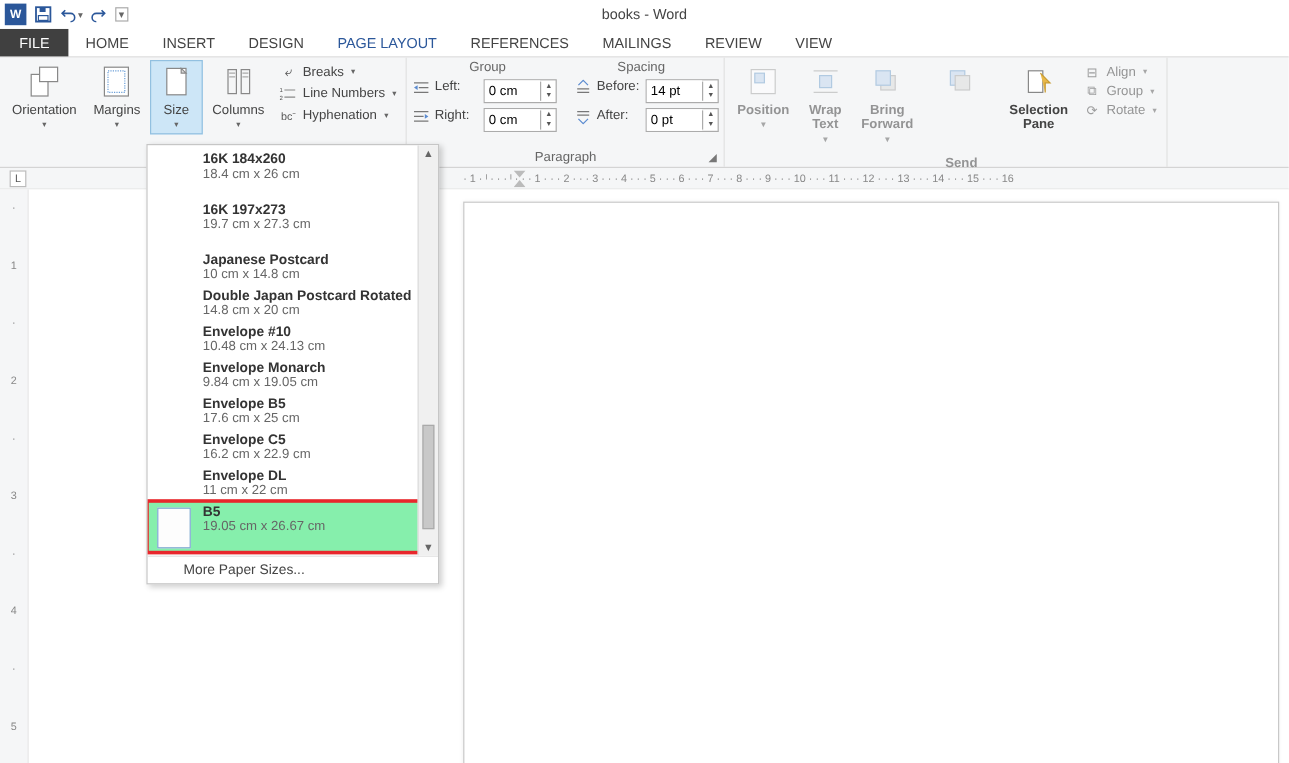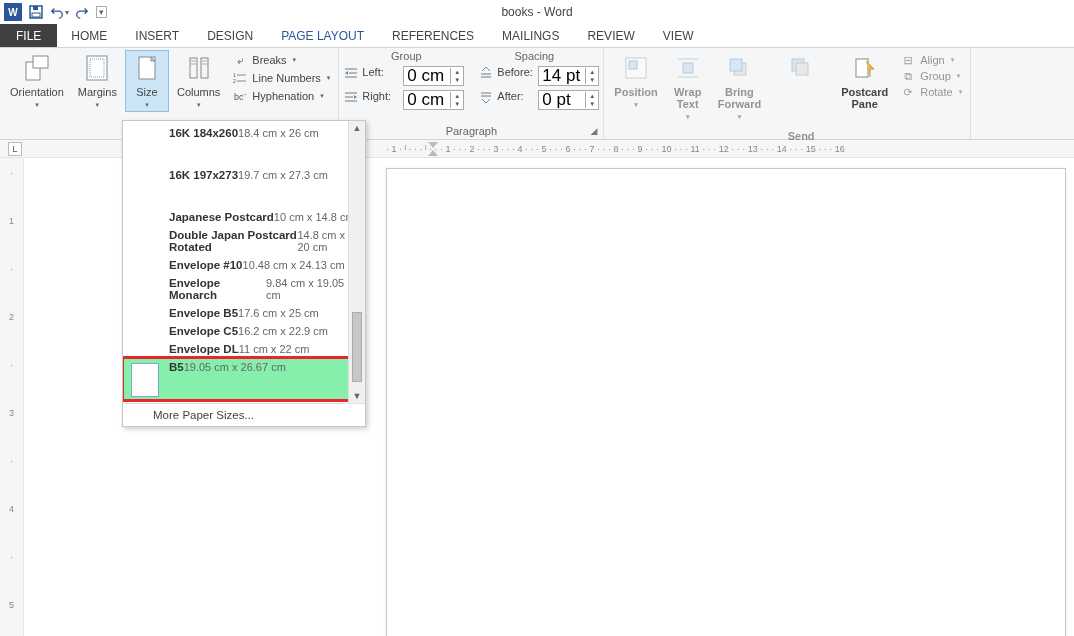--- a/index.html
+++ b/index.html
@@ -38,21 +38,21 @@
 .small-btn .mini-icon { width: 16px; height: 14px; display: flex; align-items: center; justify-content: center; color: #555;}
 .small-btn .caret { font-size: 7px; color: #666; margin-left: 2px; }
 
 .indent-spacing { display: flex; flex-direction: column; }
 .is-headers { display: flex; }
 .is-headers .hdr { font-size: 11px; color: #666; text-align: center; }
 .is-row { display: flex; align-items: flex-start; gap: 3px; margin-top: 2px; }
 .is-row .lbl { font-size: 11px; color: #444; width: 38px; }
 .is-row .mini-icon { width: 16px; height: 14px; }
 .spinbox { display: flex; align-items: center; border: 1px solid #ababab; background: #fff; height: 20px; }
-.spinbox input { border: none; width: 46px; padding: 0 3px; font-size: 17px; height: 18px; outline: none; }
+.spinbox input { border: none; width: 46px; padding: 0 3px; font-size: 11px; height: 18px; outline: none; }
 .spinbox .spins { display: flex; flex-direction: column; border-left: 1px solid #ababab; }
 .spinbox .spins span { font-size: 6px; line-height: 8px; width: 12px; text-align: center; cursor: pointer; color: #555; }
 
 .arrange-big { display: flex; gap: 2px; font-weight: bold; }
 .arrange-small { display: flex; flex-direction: column; gap: 0; padding-top: 2px; }
 
 
 .ruler-h { height: 18px; background: #f5f6f7; position: relative; border-bottom: 1px solid #e5e5e5; font-size: 9px; color: #777; display: flex; align-items: center; padding-left: 386px; }
 .ruler-h .tab-sel { position: absolute; left: 8px; top: 2px; width: 14px; height: 14px; border: 1px solid #bbb; background: #fff; font-size: 9px; display:flex; align-items:center; justify-content:center; color:#555;}
 .ruler-h .marks { display: flex; gap: 0; font-size:9px; white-space: pre; color:#888;}
@@ -62,21 +62,21 @@
 .doc-area { position: absolute; top: 158px; left: 0; right: 0; bottom: 0; background: #fff; display: flex; }
 .ruler-v { width: 24px; background: #f5f6f7; border-right: 1px solid #e5e5e5; display: flex; flex-direction: column; align-items: center; padding-top: 10px; font-size: 9px; color: #888; gap: 38px; }
 .page-canvas { flex: 1; background: #fff; position: relative; }
 .page { position: absolute; left: 362px; top: 10px; width: 680px; height: 800px; background: #fff; border: 1px solid #c8c8c8; box-shadow: 0 0 4px rgba(0,0,0,.08); }
 
 
 .size-dropdown { position: absolute; left: 122px; top: 120px; width: 244px; background: #fff; border: 1px solid #c6c6c6; box-shadow: 2px 2px 5px rgba(0,0,0,.2); z-index: 100; }
 .size-dropdown .dd-body { max-height: 448px; overflow: hidden; position: relative; padding: 3px 0; }
 .size-item { display: flex; gap: 10px; padding: 3px 8px 3px 8px; cursor: pointer; align-items: flex-start; }
 .size-item .thumb { width: 28px; height: 34px; border: 1px solid #bbb; background: #fdfdfd; flex-shrink: 0; margin-top: 2px; }
-.size-item .txt { display: flex; flex-direction: row; }
+.size-item .txt { display: flex; flex-direction: column; }
 .size-item .name { font-size: 11.5px; color: #333; font-weight: 600; }
 .size-item .dim { font-size: 11px; color: #666; }
 .size-item.highlighted { background: #86efac; outline: 3px solid #e8272c; outline-offset: -1px; }
 .size-item.highlighted .thumb { border-color: #7ba7d0; }
 .dd-footer { border-top: 1px solid #e1e1e1; padding: 5px 10px 5px 30px; font-size: 11.5px; color: #444; cursor: pointer; }
 .dd-scroll { position: absolute; right: 0; top: 0; bottom: 0; width: 17px; background: #f0f0f0; border-left: 1px solid #ddd; display:flex; flex-direction:column; justify-content:space-between; align-items:center; }
 .dd-scroll .arrow { font-size: 9px; color: #666; padding: 2px 0; cursor: pointer; }
 .dd-scroll .thumb-bar { position:absolute; top: 16px; bottom:16px; right:3px; width:10px; }
 .dd-scroll .thumb-bar .t { position:absolute; left:0; right:0; top:70%; height:28%; background:#c8c8c8; border:1px solid #aaa;}
 
@@ -341,21 +341,21 @@
             </span>
         </div>
         <div class="big-btn">
           <span class="icon-box">
               <svg width="26" height="26" viewBox="0 0 26 26">
                 <rect x="4" y="4" width="12" height="18" fill="#fff" stroke="#888"></rect>
                 <path d="M14 6 L22 14 L18 14 L18 22" fill="#e8b84a" stroke="#c79a2f"></path>
               </svg>
             </span>
           <span class="lbl">
-              <span style="white-space:pre-line;">Postcard
+              <span style="white-space:pre-line;">Selection
 Pane</span>
             </span>
         </div>
       </div>
       <div class="arrange-small">
         <div class="small-btn" style="opacity:.55;">
             <span class="mini-icon">⊟</span>
             <span>Align</span>
             <span class="caret">▾</span>
           </div>

